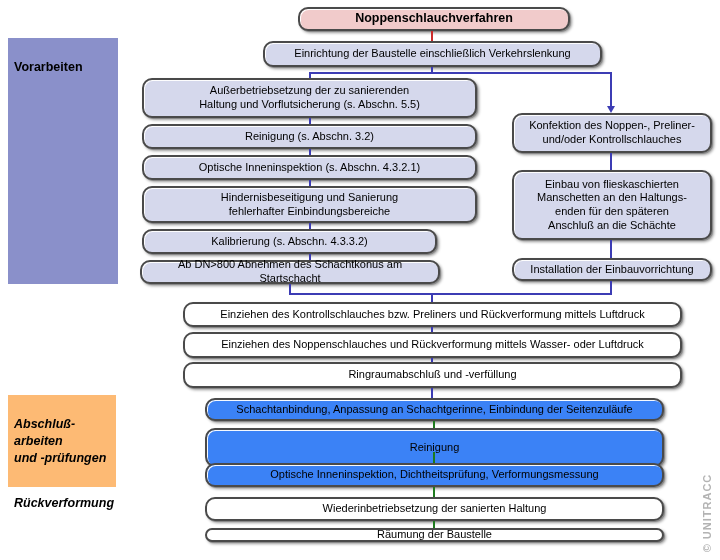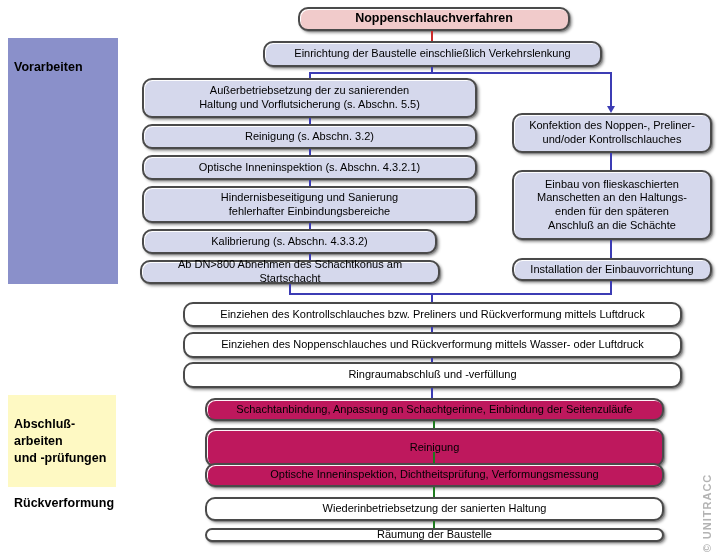--- a/index.html
+++ b/index.html
@@ -14,29 +14,29 @@
     text-align:center;font-size:11px;line-height:1.25;
     white-space:pre-line;padding:1px 14px;
     border:2px solid #4a4a4a;border-radius:10px;
     box-shadow:inset 1px 1px 0 rgba(255,255,255,.95),
                1px 1px 0 #8a8a8a,
                2px 2px 3px rgba(0,0,0,.4);
   }
   .pink {background:#f1cbcb;font-weight:bold;font-size:12.5px;}
   .lav  {background:#d5d8ec;}
   .white{background:#ffffff;}
-  .green{background:#be185d;text-align:right;}
+  .green{background:#3b82f6;text-align:right;}
   
   .side{
     position:absolute;box-sizing:border-box;
     font-weight:bold;font-size:12.5px;line-height:1.35;
     padding:4px 6px;white-space:pre-line;
   }
   .side-blue {background:#8a90ca;}
-  .side-green{background:#fef9c3;}
+  .side-green{background:#fdba74;font-style:italic;}
   .mt{margin-top:12px;}
   
   .cv{position:absolute;width:2px;background:#3c3cb4;}
   .ch{position:absolute;height:2px;background:#3c3cb4;}
   .red{background:#cc2a2a;}
   .gv{background:#1e7b1e;}
   .arrow{
     position:absolute;width:0;height:0;
     border-left:4px solid transparent;border-right:4px solid transparent;
     border-top:7px solid #3c3cb4;

